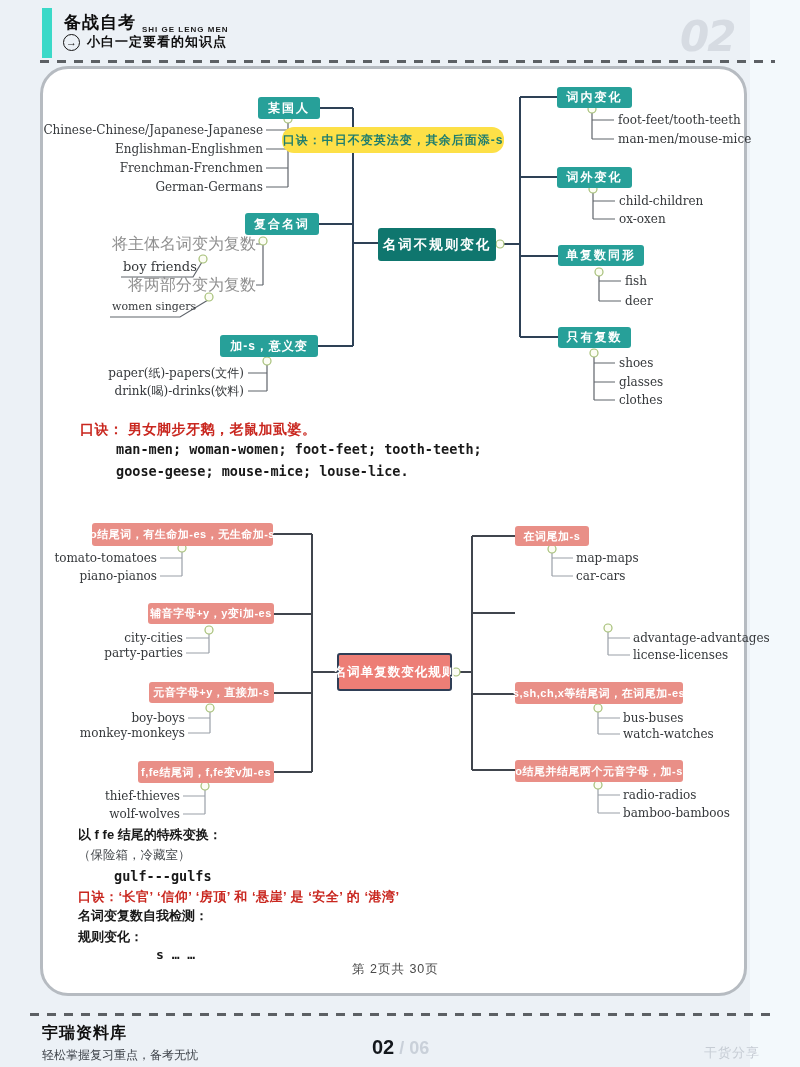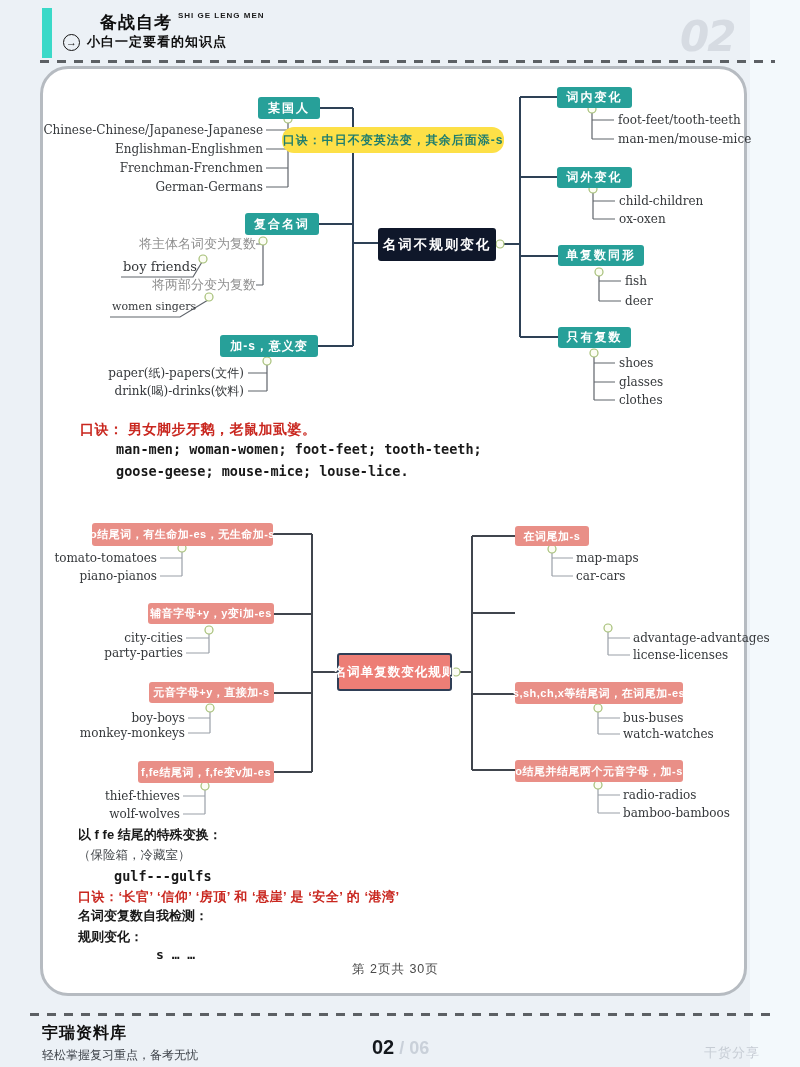--- a/index.html
+++ b/index.html
@@ -1,47 +1,47 @@
 <!DOCTYPE html>
 <html><head>
 <meta charset="utf-8">
 <style>
   html,body{margin:0;padding:0;}
   .page{position:relative;width:800px;height:1067px;background:#ecf1f6;overflow:hidden;
         font-family:"Liberation Sans",sans-serif;color:#222;}
   .right-strip{position:absolute;right:0;top:0;width:50px;height:100%;background:#f3f9fc;}
   
   .accent-bar{position:absolute;left:42px;top:8px;width:10px;height:50px;background:#3ad9c8;}
-  .brand-row{position:absolute;left:64px;top:11px;display:flex;align-items:flex-start;gap:6px;margin-left:36px;}
+  .brand-row{position:absolute;left:64px;top:11px;display:flex;align-items:flex-end;gap:6px;}
   .brand{font-size:17px;font-weight:bold;color:#0e0e0e;letter-spacing:1px;}
   .brand-sub{font-size:8px;font-weight:bold;color:#1b1b1b;letter-spacing:1px;}
   .headline-row{position:absolute;left:63px;top:33px;display:flex;align-items:center;gap:7px;}
   .circle-arrow{width:17px;height:17px;border:1.8px solid #141414;border-radius:50%;
                 display:flex;align-items:center;justify-content:center;
                 font-size:11px;font-weight:bold;color:#141414;box-sizing:border-box;}
   .headline{font-size:13px;font-weight:bold;color:#0e0e0e;letter-spacing:1px;}
   .watermark{position:absolute;left:680px;top:12px;font-family:"DejaVu Sans",sans-serif;
              font-size:42px;font-weight:bold;font-style:italic;color:#d6dbe2;letter-spacing:-2px;}
   .dash{position:absolute;height:3px;background:repeating-linear-gradient(90deg,#5c6064 0 9px,transparent 9px 17px);}
   
   .card{position:absolute;left:40px;top:66px;width:707px;height:930px;background:#fff;
         border:3px solid #b6bbc1;border-radius:28px;box-sizing:border-box;}
   .overlay{position:absolute;left:0;top:0;pointer-events:none;}
   
   .tbox{position:absolute;display:flex;align-items:center;justify-content:center;color:#fff;
         font-weight:bold;border-radius:3px;white-space:nowrap;box-sizing:border-box;}
   .teal{background:#27a099;font-size:12px;letter-spacing:2px;}
   .pink{background:#e98f87;font-size:11px;letter-spacing:0.5px;}
-  .c1{background:#0f172a;font-size:13.5px;letter-spacing:2px;}
+  .c1{background:#0f766e;font-size:13.5px;letter-spacing:2px;}
   .c2{background:#ed7e76;border:2.5px solid #2f3e56;font-size:12.5px;letter-spacing:1px;}
   .note{position:absolute;display:flex;align-items:center;justify-content:center;background:#fde047;
         color:#1e7d6e;font-size:12px;font-weight:bold;border-radius:12px;letter-spacing:1px;white-space:nowrap;}
   .leaf{position:absolute;transform:translateY(-50%);white-space:nowrap;
         font-family:"DejaVu Serif","Liberation Serif",serif;font-size:12px;color:#35383b;}
-  .sub{position:absolute;transform:translateY(-50%);white-space:nowrap;font-size:13px;color:#8f8f8f;}
+  .sub{position:absolute;transform:translateY(-50%);white-space:nowrap;font-size:16px;color:#8f8f8f;}
   
   .red{position:absolute;color:#c9271f;font-weight:bold;font-size:13.5px;white-space:nowrap;letter-spacing:0.5px;}
   .mono{position:absolute;font-family:"DejaVu Sans Mono","Liberation Mono",monospace;font-weight:bold;
         font-size:13.5px;color:#191919;white-space:pre;padding-left:36px;}
   .blk{position:absolute;font-size:13px;font-weight:600;color:#171717;white-space:nowrap;}
   .row{position:absolute;display:flex;align-items:baseline;gap:8px;white-space:pre;}
   .row .m{font-family:"DejaVu Sans Mono","Liberation Mono",monospace;font-weight:bold;font-size:13.5px;color:#191919;white-space:pre;}
   .row .n{font-family:"DejaVu Serif","Liberation Serif",serif;font-size:12.5px;color:#44484c;}
   .pginfo{position:absolute;font-size:12.5px;color:#4a4a4a;letter-spacing:1px;}
   

